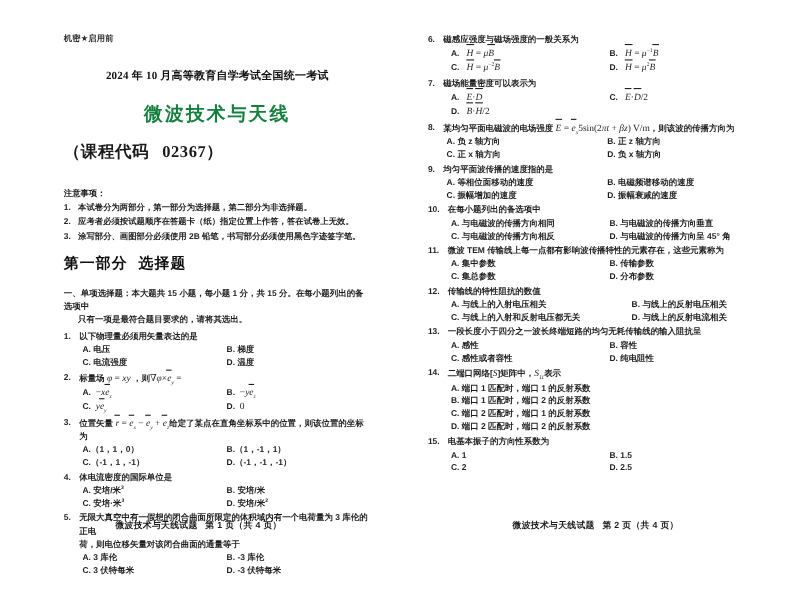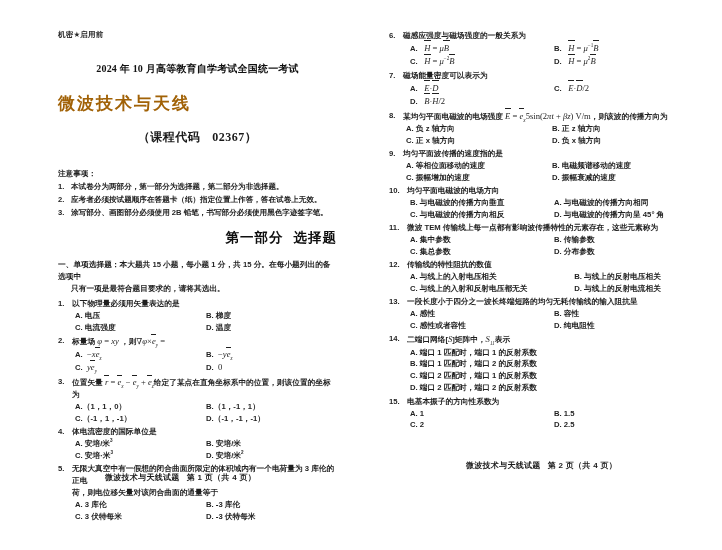--- a/index.html
+++ b/index.html
@@ -42,30 +42,30 @@
   }
   .exam-title {
     text-align: center;
     font-size: 10px;
     font-weight: bold;
     color: #111;
     letter-spacing: 0.2px;
     margin: 0 0 16px 0;
   }
   .subject-title {
+    text-align: center;
+    font-size: 17px;
+    font-weight: bold;
+    letter-spacing: 2px;
+    color: #15803d;
+    margin: 0 0 14px 0;
+  }
+  .course-code {
     text-align: left;
-    font-size: 17px;
-    font-weight: bold;
-    letter-spacing: 2px;
-    color: #a16207;
-    margin: 0 0 14px 0;
-  }
-  .course-code {
-    text-align: center;
-    font-size: 12px;
+    font-size: 15px;
     font-weight: bold;
     color: #1a1a1a;
     margin: 0 0 22px 0;
     letter-spacing: 0.5px;
   }
   .code-gap { display: inline-block; width: 12px; }
 
   
   .notes {
     font-family: "Liberation Sans", "DejaVu Sans", sans-serif;
@@ -78,21 +78,21 @@
   .notes-title { margin-bottom: 1px; }
   .note-item {
     display: flex;
     margin-bottom: 0.5px;
   }
   .note-num { width: 13px; flex: 0 0 13px; }
   .note-text { flex: 1; }
 
   
   .part-heading {
-    text-align: right;
+    text-align: left;
     font-size: 13.5px;
     font-weight: bold;
     color: #0e0e0e;
     letter-spacing: 1px;
     margin: 9px 0 12px 0;
   }
   .part-gap { display: inline-block; width: 10px; }
 
   
   .section-intro {
@@ -181,21 +181,21 @@
     right: 0;
     text-align: center;
     font-family: Liberation Sans, sans-serif;
     font-size: 8px;
     font-weight: bold;
     color: #1a1a1a;
     letter-spacing: 0.3px;
   }
   .footer .fgap { display: inline-block; width: 7px; }
   .footer-left { bottom: 19px; }
-  .footer-right { bottom: 31px; }
+  .footer-right { bottom: 19px; }
 </style>
 </head>
 <body>
 
 <div class="page">
 
   <div class="col col-left">
 
     <div class="secret">机密★启用前</div>
 
@@ -360,25 +360,25 @@
         <div class="opt">A. 等相位面移动的速度</div>
         <div class="opt">B. 电磁频谱移动的速度</div>
         <div class="opt">C. 振幅增加的速度</div>
         <div class="opt">D. 振幅衰减的速度</div>
       </div>
     </div>
 
     <div class="q">
       <div class="q-stem">
         <span class="q-num wide">10.</span>
-        <span class="q-text">均匀平面电磁波的电场方向</span>
-      </div>
-      <div class="opts two-col indent-more">
+        <span class="q-text">在每小题列出的备选项中</span>
+      </div>
+      <div class="opts two-col indent-more">
+        <div class="opt">A. 与电磁波的传播方向相同</div>
         <div class="opt">B. 与电磁波的传播方向垂直</div>
-        <div class="opt">A. 与电磁波的传播方向相同</div>
         <div class="opt">C. 与电磁波的传播方向相反</div>
         <div class="opt">D. 与电磁波的传播方向呈 45° 角</div>
       </div>
     </div>
 
     <div class="q">
       <div class="q-stem">
         <span class="q-num wide">11.</span>
         <span class="q-text">微波 TEM 传输线上每一点都有影响波传播特性的元素存在，这些元素称为</span>
       </div>

